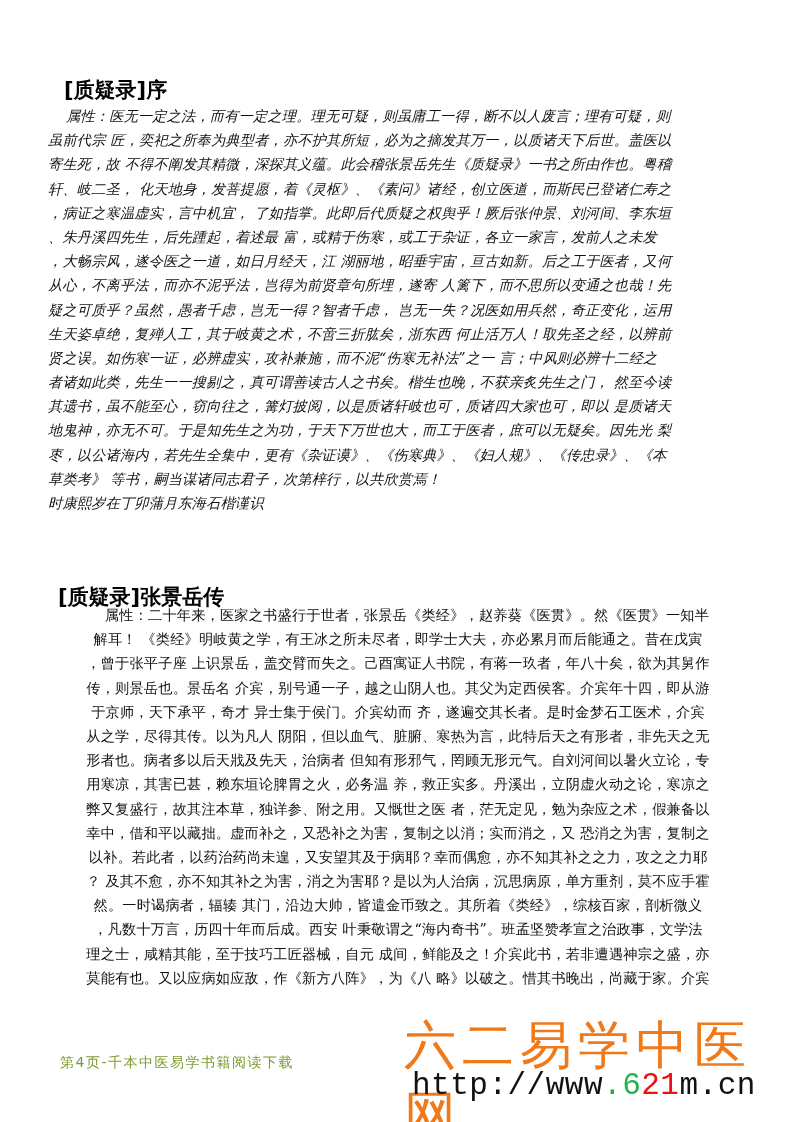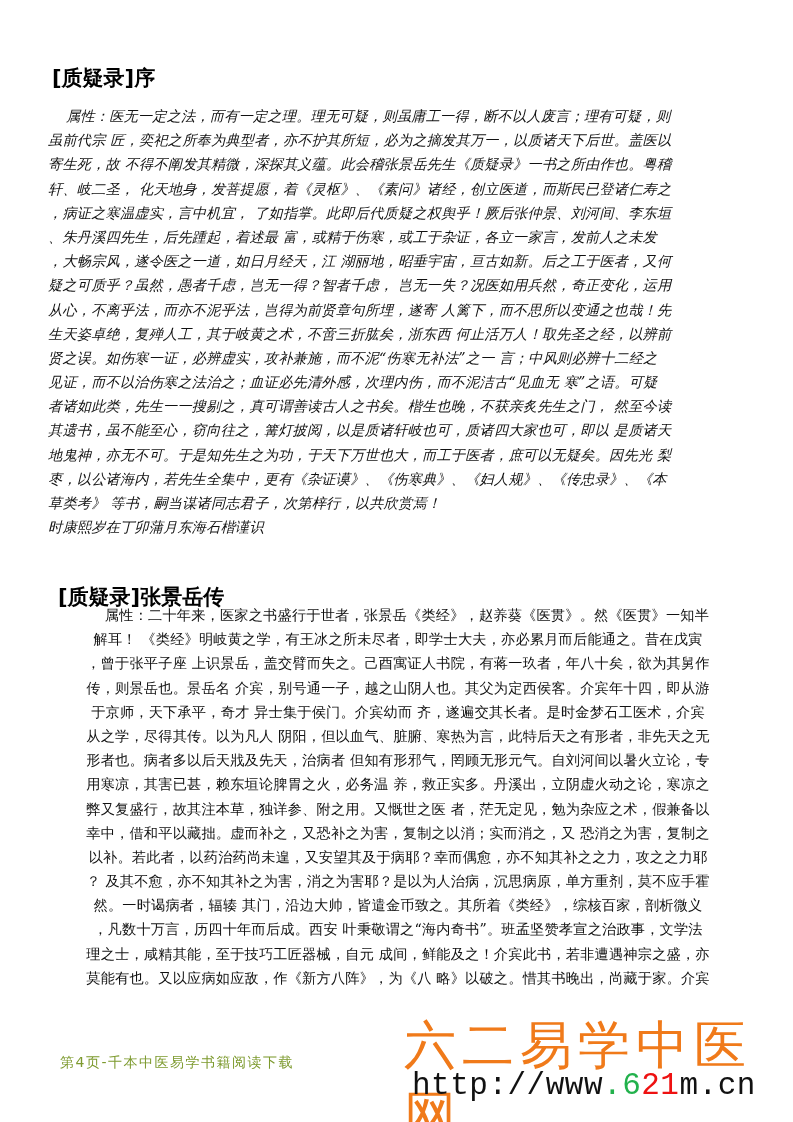--- a/index.html
+++ b/index.html
@@ -16,35 +16,34 @@
     .brand-name { position: absolute; left: 404px; top: 1011px; font-size: 52px; color: #f07a1a;
             font-family: "DejaVu Sans", "Liberation Sans", sans-serif; letter-spacing: 6px; font-weight: normal; }
     .brand-url { position: absolute; left: 412px; top: 1068px; font-size: 31px; color: #111;
             font-family: Liberation Mono, monospace; letter-spacing: 0.5px; }
     .url-green { color: #22b14c; }
     .url-red { color: #ee1111; }
   </style>
 </head>
 <body>
 
-<h1 class="section-title" style="top:60px;margin:4px;">[质疑录]序</h1>
+<h1 class="section-title" style="top:60px;margin:16px;">[质疑录]序</h1>
 
 <div class="body-block" style="top:104px;font-style:italic;">
   <div class="line indent">属性：医无一定之法，而有一定之理。理无可疑，则虽庸工一得，断不以人废言；理有可疑，则</div>
   <div class="line">虽前代宗 匠，奕祀之所奉为典型者，亦不护其所短，必为之摘发其万一，以质诸天下后世。盖医以</div>
   <div class="line">寄生死，故 不得不阐发其精微，深探其义蕴。此会稽张景岳先生《质疑录》一书之所由作也。粤稽</div>
   <div class="line">轩、岐二圣， 化天地身，发菩提愿，着《灵枢》、《素问》诸经，创立医道，而斯民已登诸仁寿之</div>
   <div class="line">，病证之寒温虚实，言中机宜， 了如指掌。此即后代质疑之权舆乎！厥后张仲景、刘河间、李东垣</div>
   <div class="line">、朱丹溪四先生，后先踵起，着述最 富，或精于伤寒，或工于杂证，各立一家言，发前人之未发</div>
   <div class="line">，大畅宗风，遂令医之一道，如日月经天，江 湖丽地，昭垂宇宙，亘古如新。后之工于医者，又何</div>
+  <div class="line">从心，不离乎法，而亦不泥乎法，岂得为前贤章句所埋，遂寄 人篱下，而不思所以变通之也哉！先</div>
   <div class="line">疑之可质乎？虽然，愚者千虑，岂无一得？智者千虑， 岂无一失？况医如用兵然，奇正变化，运用</div>
-  <div class="line">从心，不离乎法，而亦不泥乎法，岂得为前贤章句所埋，遂寄 人篱下，而不思所以变通之也哉！先</div>
   <div class="line">生天姿卓绝，复殚人工，其于岐黄之术，不啻三折肱矣，浙东西 何止活万人！取先圣之经，以辨前</div>
   <div class="line">贤之误。如伤寒一证，必辨虚实，攻补兼施，而不泥“伤寒无补法”之一 言；中风则必辨十二经之</div>
-  <div class="line">见证，而不以治伤寒之法治之；血证必先清外感，次理内伤，而不泥洁古“见血无 寒”之语。可疑</div>
   <div class="line">者诸如此类，先生一一搜剔之，真可谓善读古人之书矣。楷生也晚，不获亲炙先生之门， 然至今读</div>
   <div class="line">其遗书，虽不能至心，窃向往之，篝灯披阅，以是质诸轩岐也可，质诸四大家也可，即以 是质诸天</div>
   <div class="line">地鬼神，亦无不可。于是知先生之为功，于天下万世也大，而工于医者，庶可以无疑矣。因先光 梨</div>
   <div class="line">枣，以公诸海内，若先生全集中，更有《杂证谟》、《伤寒典》、《妇人规》、《传忠录》、《本</div>
   <div class="line">草类考》 等书，嗣当谋诸同志君子，次第梓行，以共欣赏焉！</div>
   <div class="line">时康熙岁在丁卯蒲月东海石楷谨识</div>
 </div>
 
 <h1 class="section-title" style="top:573px;margin:10px;">[质疑录]张景岳传</h1>
 

